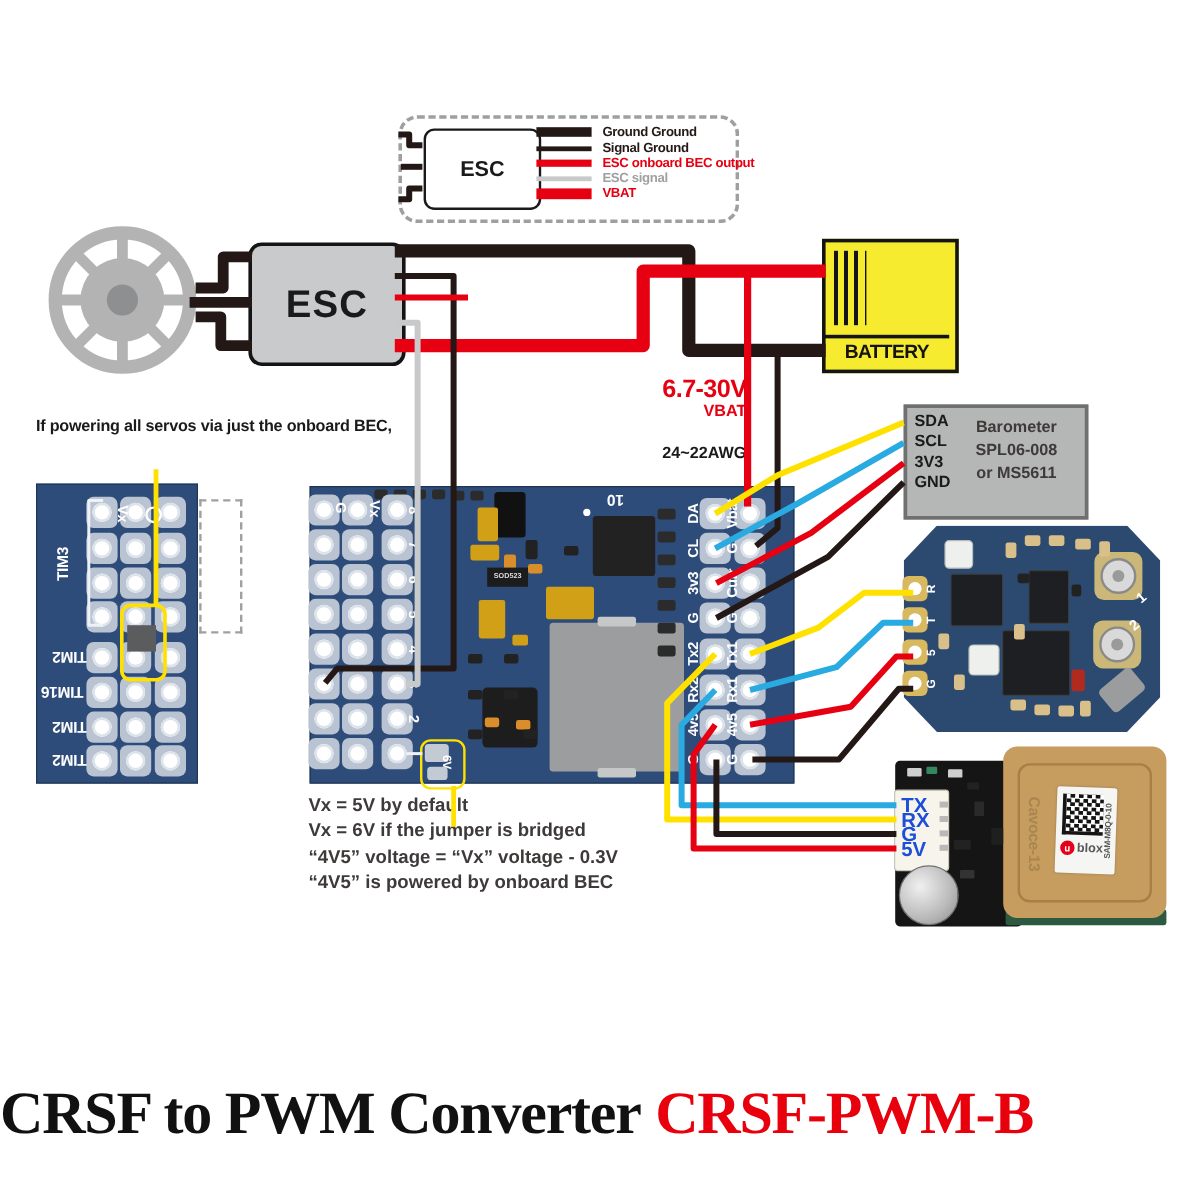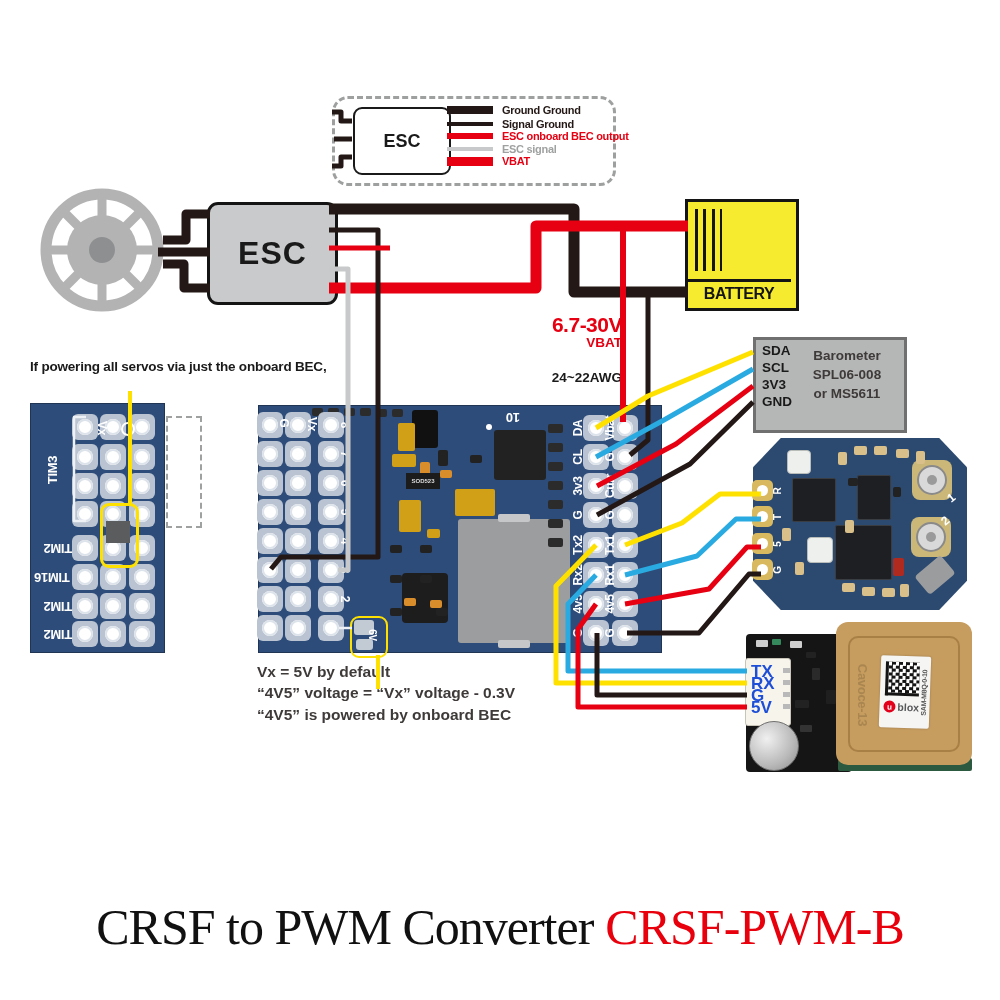--- a/index.html
+++ b/index.html
@@ -70,22 +70,22 @@
   .greenstrip{position:absolute;left:838px;top:758px;width:134px;height:13px;background:#2c5a41;
     border-radius:2px;z-index:5}
   .wl{display:block;transform:scaleX(.88);transform-origin:0 50%}
   #gen{position:absolute;inset:0;z-index:15}
   #wires{position:absolute;inset:0;z-index:50;pointer-events:none}
   #wires path,#wires line{fill:none;stroke-linejoin:round}
   .wB{stroke:#231815}.wR{stroke:#e60012}.wY{stroke:#ffe100}.wU{stroke:#29abe2}
   .wG{stroke:#c8c9ca}.wW{stroke:#eef1f5}
   .w11{stroke-width:11}.w9{stroke-width:9}.w6{stroke-width:6}.w5{stroke-width:5}
   .w4{stroke-width:4}.w2{stroke-width:2.5}
-  .title{position:absolute;left:0;top:898px;width:1000px;text-align:center;
-    font-family:"Liberation Serif","DejaVu Serif",serif;font-weight:400;font-size:50px;
+  .title{position:absolute;left:0;top:898px;width:808px;text-align:center;
+    font-family:"Liberation Serif","DejaVu Serif",serif;font-weight:700;font-size:50px;
     letter-spacing:-1px;color:#111;white-space:nowrap;z-index:22}
   .title .m{color:#e8000d;margin-left:12px}
 </style>
 </head>
 <body>
 
 <div id="canvas">
 
   <div class="legend">
     <div class="legend-esc">
@@ -131,21 +131,21 @@
   <div class="note" style="left:762px;top:343px;font-size:13.5px">SDA</div>
   <div class="note" style="left:762px;top:360px;font-size:13.5px">SCL</div>
   <div class="note" style="left:762px;top:377px;font-size:13.5px">3V3</div>
   <div class="note" style="left:762px;top:394px;font-size:13.5px">GND</div>
   <div class="note" style="left:797px;top:346px;width:100px;text-align:center;font-size:13.5px;color:#3e3a39;line-height:19px">
     <span style="display:block">Barometer</span>
     <span style="display:block">SPL06-008</span>
     <span style="display:block">or MS5611</span>
   </div>
 
-  <div class="note" style="left:30px;top:358px;font-size:13.5px;line-height:18.5px;letter-spacing:-0.2px">
+  <div class="note" style="left:30px;top:346px;font-size:13.5px;line-height:18.5px;letter-spacing:-0.2px">
     <span style="display:block">If powering all servos via just the onboard BEC,</span>
   </div>
 
   <div class="board" style="left:30px;top:403px;width:133px;height:248px"></div>
   <div class="dashbox" style="left:166px;top:416px;width:32px;height:108px"></div>
   <i class="lab ccw graytxt" style="left:182px;top:470px;font-size:13px">onboard BEC</i>
   <i class="lab cw" style="left:102px;top:428px">Vx</i>
   <i class="lab ccw" style="left:52px;top:470px;font-size:13px">TIM3</i>
   <i class="lab r180" style="left:58px;top:548px;font-size:13px">TIM2</i>
   <i class="lab r180" style="left:52px;top:577px;font-size:13px">TIM16</i>
@@ -226,20 +226,21 @@
     <span class="abs" style="left:37px;top:9px;width:7px;height:5px;background:#b9b9b9"></span>
     <span class="abs" style="left:37px;top:21px;width:7px;height:5px;background:#b9b9b9"></span>
     <span class="abs" style="left:37px;top:33px;width:7px;height:5px;background:#b9b9b9"></span>
     <span class="abs" style="left:37px;top:45px;width:7px;height:5px;background:#b9b9b9"></span>
   </div>
   <div class="silvercap"></div>
   <div class="greenstrip"></div>
 
   <div class="note" style="left:257px;top:661px;font-size:15.5px;line-height:21.4px;color:#3e3a39">
     <span style="display:block">Vx = 5V by default</span>
+    <span style="display:block">Vx = 6V if the jumper is bridged</span>
     <span style="display:block">“4V5” voltage = “Vx” voltage - 0.3V</span>
     <span style="display:block">“4V5” is powered by onboard BEC</span>
   </div>
 
 
   <div id="gen">
       <div class="pad" style="left: 72px; top: 414px;"></div>
       <div class="pad" style="left: 72px; top: 444px;"></div>
       <div class="pad" style="left: 72px; top: 473px;"></div>
       <div class="pad" style="left: 72px; top: 501px;"></div>

